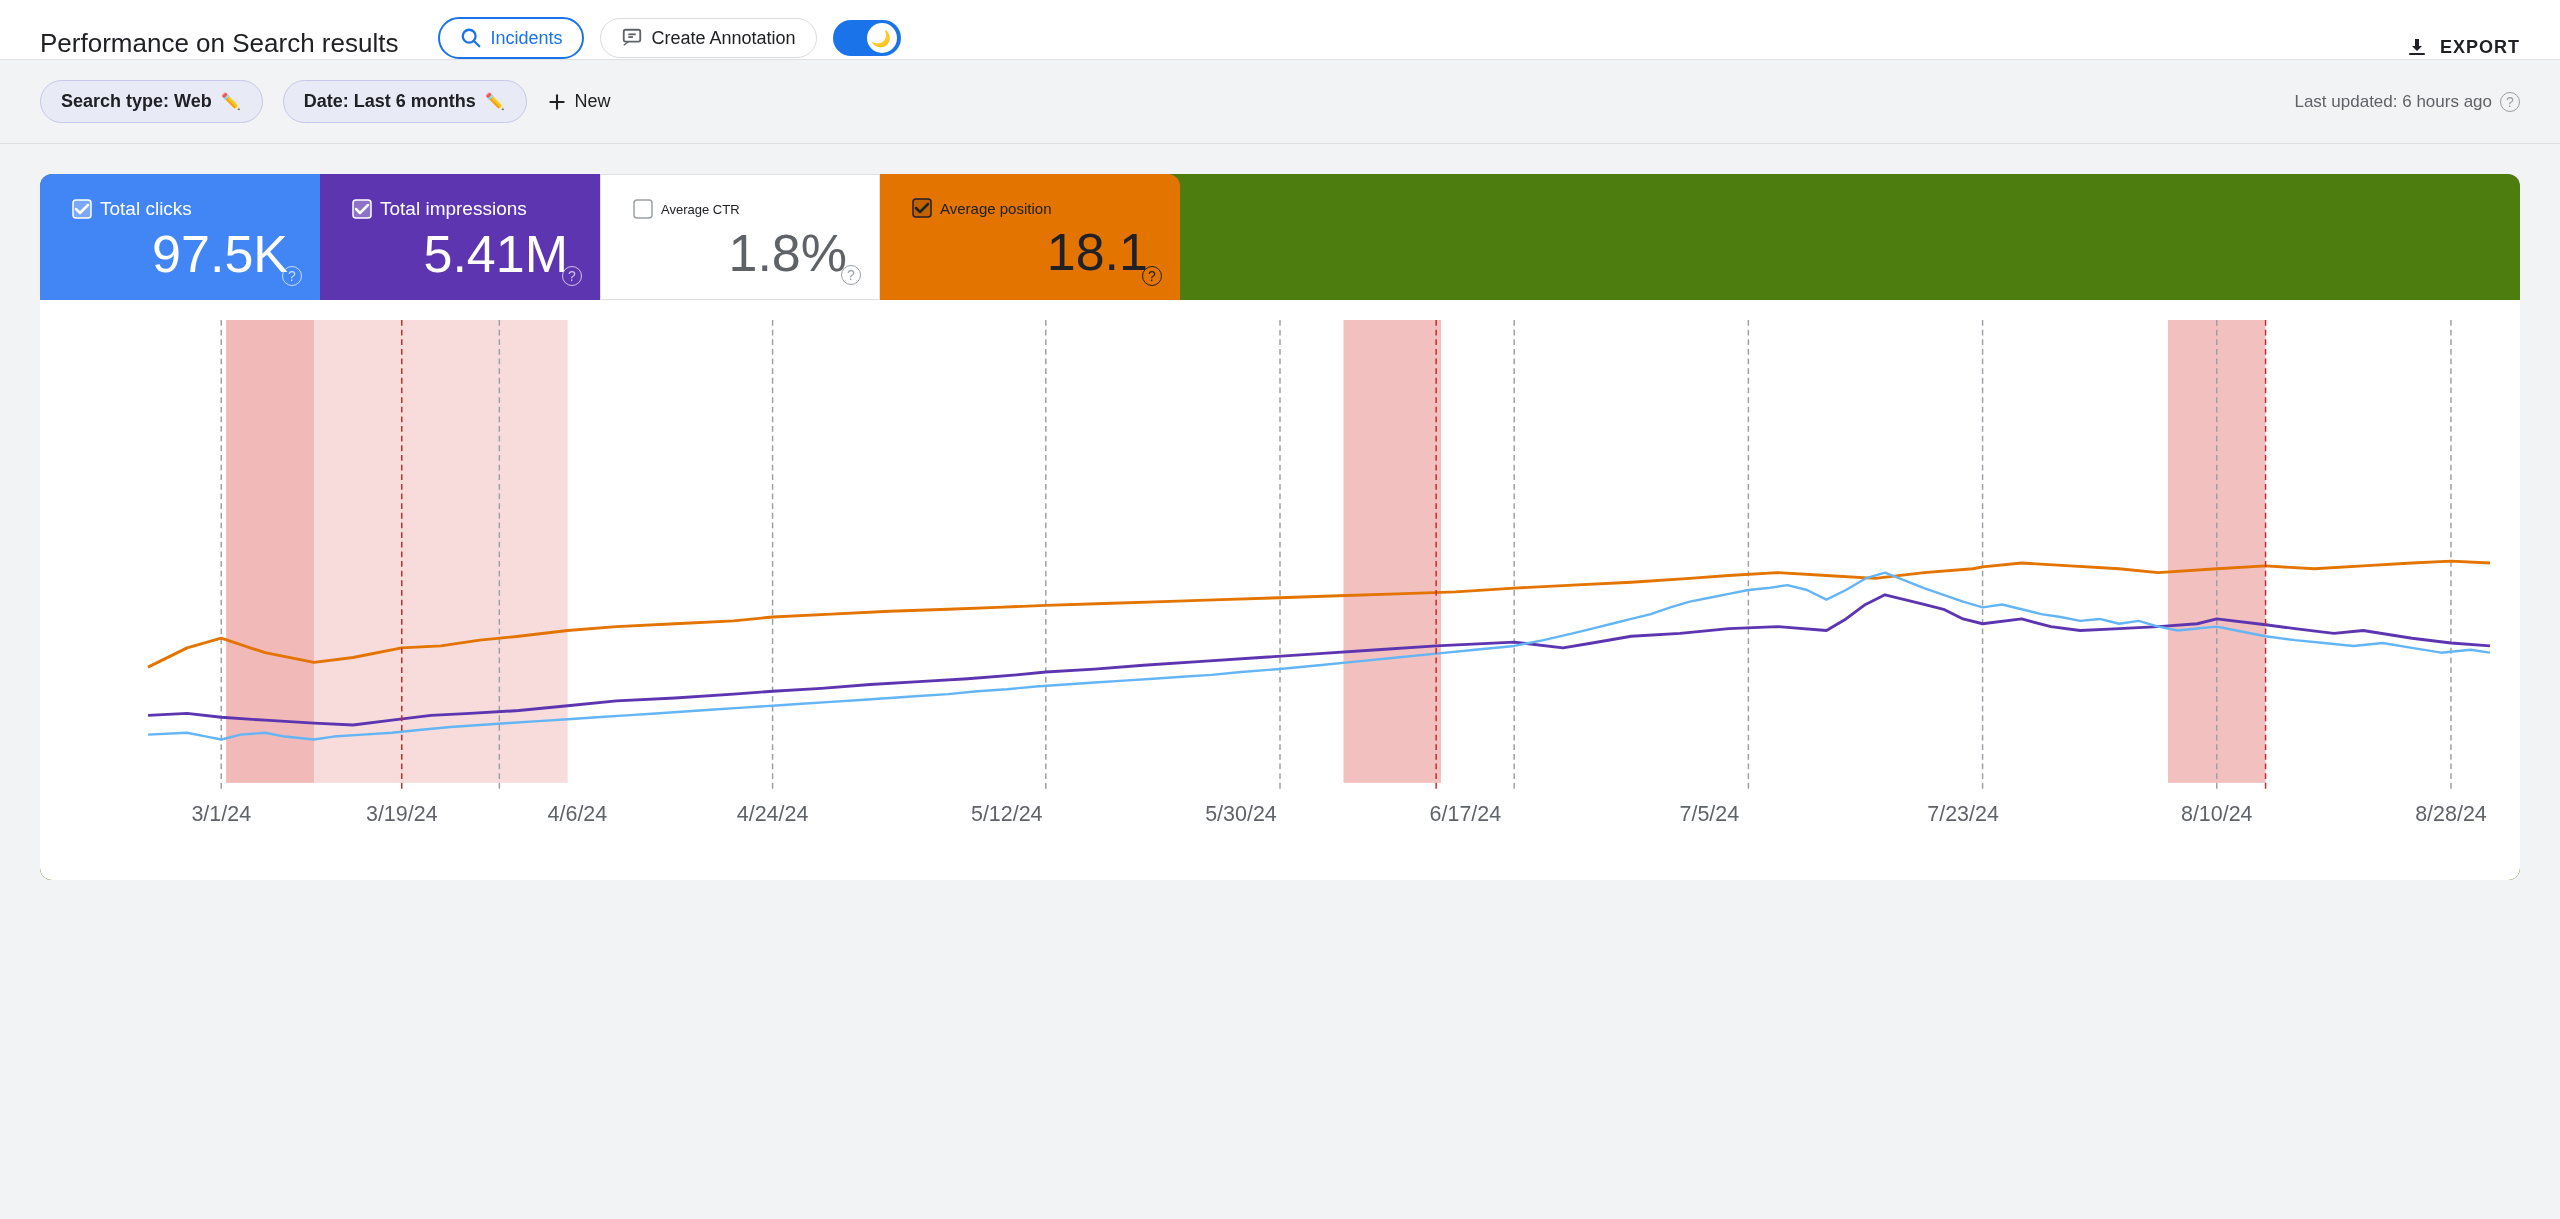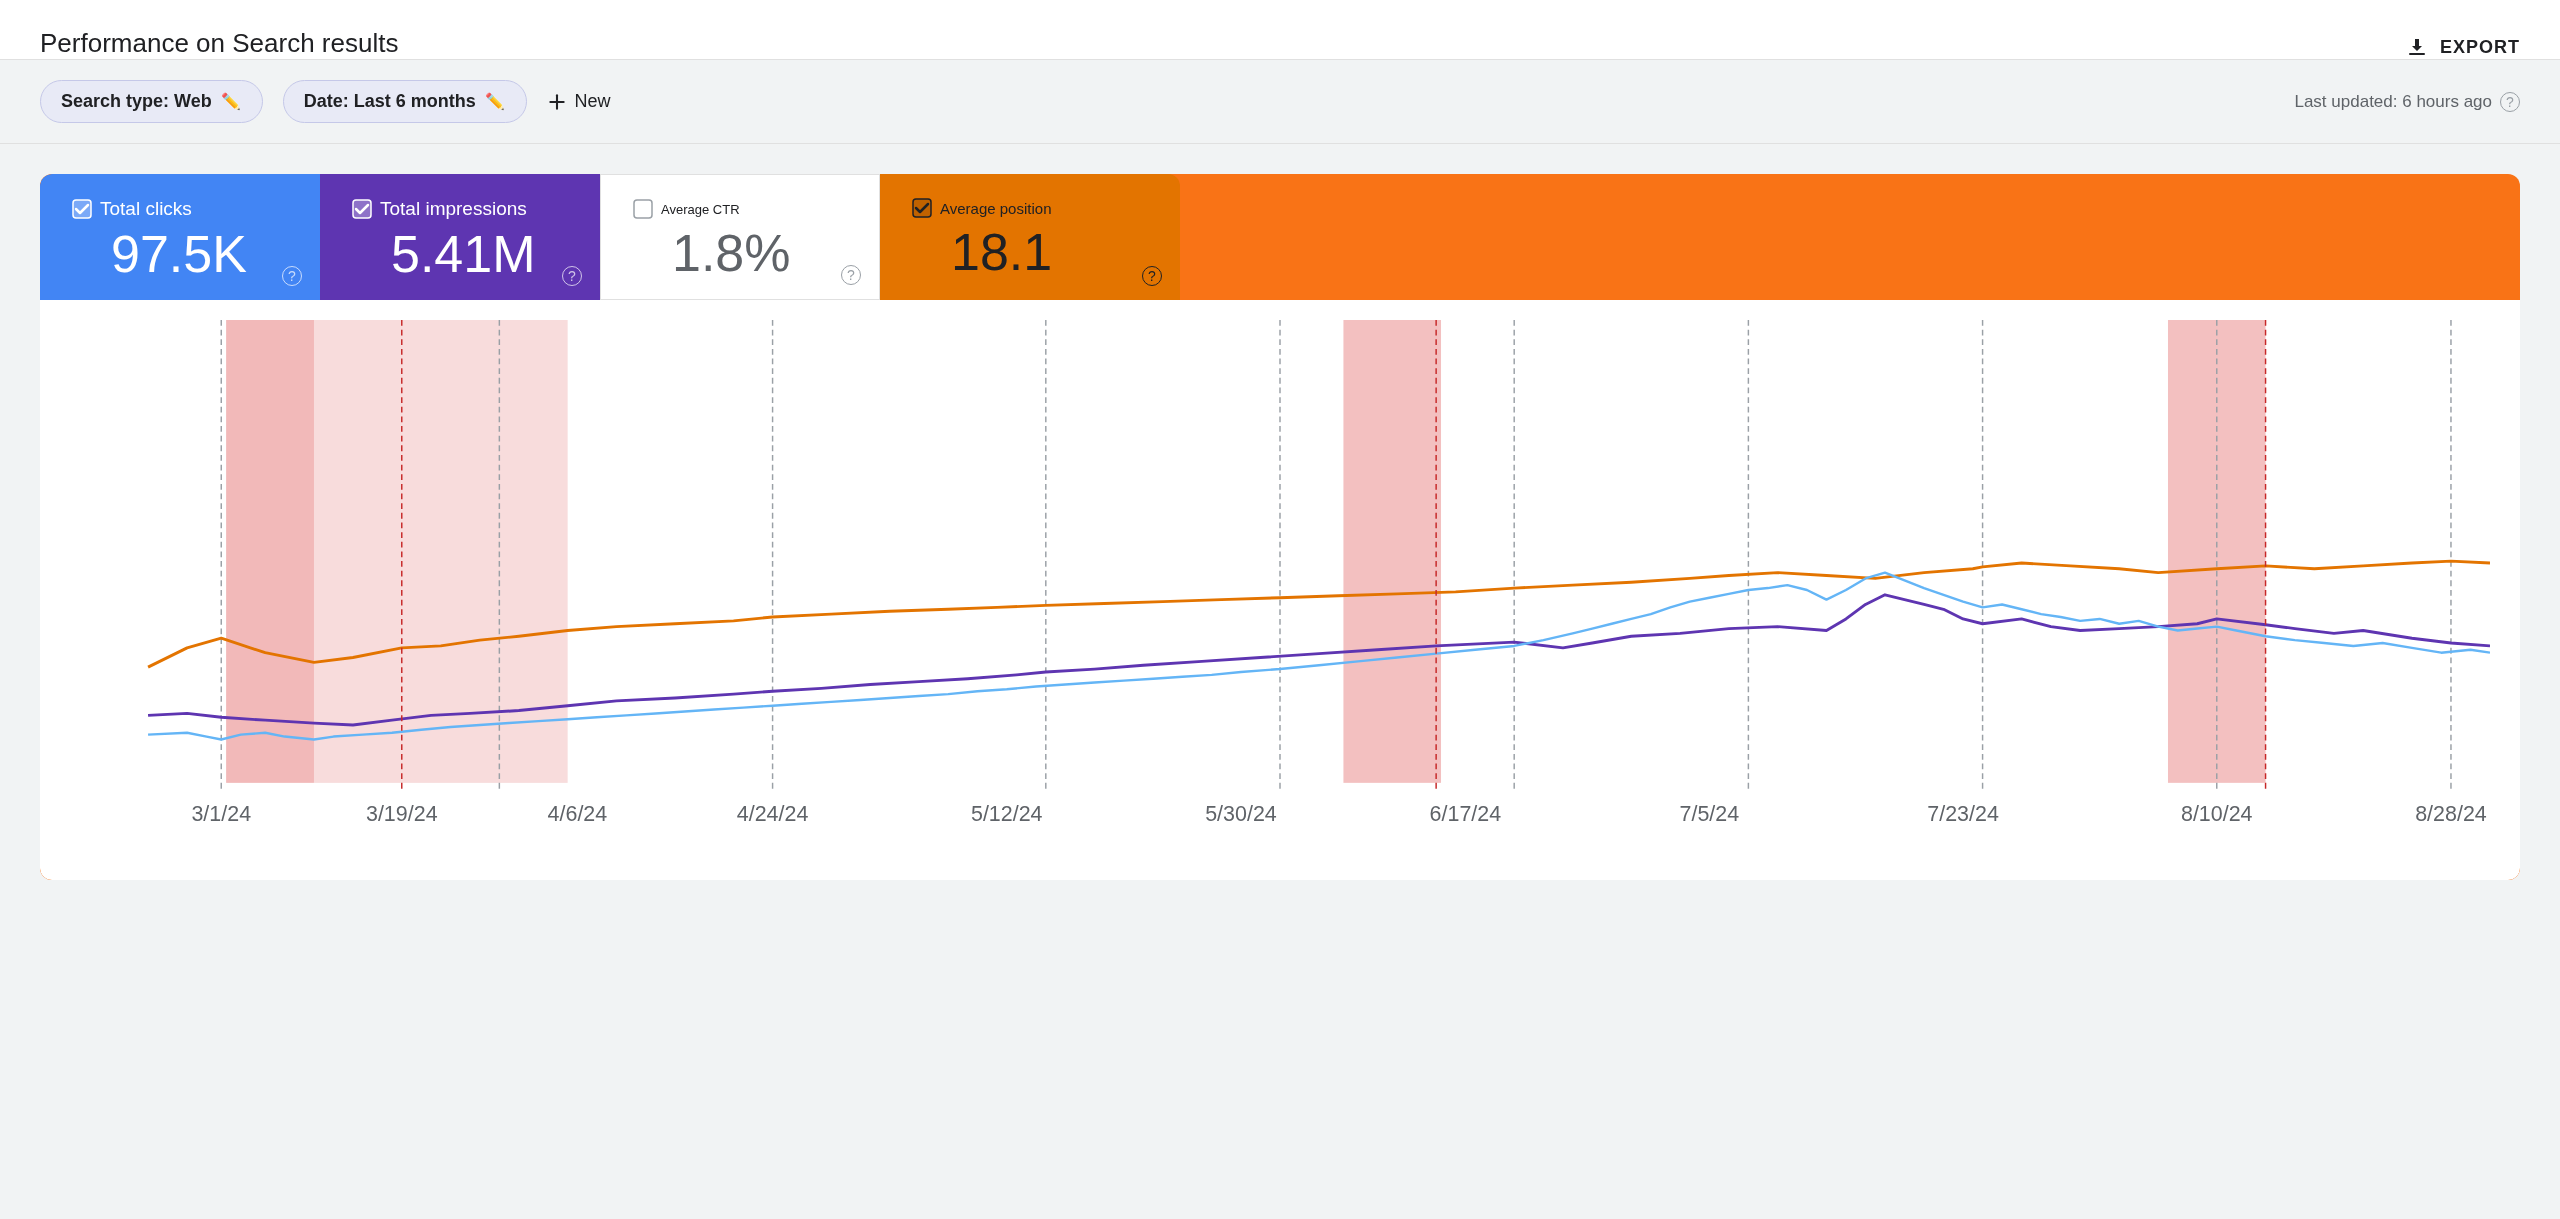--- a/index.html
+++ b/index.html
@@ -213,33 +213,55 @@
       padding: 20px 30px 10px 30px;
       position: relative;
       min-height: 580px;
       overflow: hidden;
     }
     svg.chart {
       width: 100%;
       height: 540px;
     }
     .metrics-and-chart {
-      background: #f97316;
+      background: #4d7c0f;
       border-radius: 12px;
       overflow: hidden;
+      text-align: right;
     }
     .metrics-row-wrapper {
       display: flex;
     }
   </style>
 </head>
 <body>
 
 <div class="top-bar">
   <span class="page-title">Performance on Search results</span>
+  <div class="top-controls">
+    <button class="btn-incidents">
+      <svg width="22" height="22" viewBox="0 0 24 24" fill="#1a73e8">
+        <circle cx="10" cy="10" r="7" stroke="#1a73e8" stroke-width="2.5" fill="none"></circle>
+        <line x1="15" y1="15" x2="21" y2="21" stroke="#1a73e8" stroke-width="2.5" stroke-linecap="round"></line>
+      </svg>
+      <span>Incidents</span>
+    </button>
+    <button class="btn-create-annotation">
+      <svg width="22" height="22" viewBox="0 0 24 24" fill="none" stroke="#5f6368" stroke-width="2">
+        <rect x="3" y="3" width="18" height="13" rx="2"></rect>
+        <line x1="8" y1="8" x2="16" y2="8"></line>
+        <line x1="8" y1="11" x2="13" y2="11"></line>
+        <path d="M3 20 l5-4" stroke="#5f6368" stroke-width="1.5"></path>
+      </svg>
+      <span>Create Annotation</span>
+    </button>
+    <div class="toggle-switch">
+      <div class="toggle-knob">🌙</div>
+    </div>
+  </div>
   <div class="export-btn">
     <svg width="24" height="24" viewBox="0 0 24 24" fill="#202124">
       <path d="M12 16l-5-5h3V4h4v7h3z"></path>
       <rect x="4" y="18" width="16" height="2" rx="1"></rect>
     </svg>
     <span>EXPORT</span>
   </div>
 </div>
 
 <div class="filter-bar">

